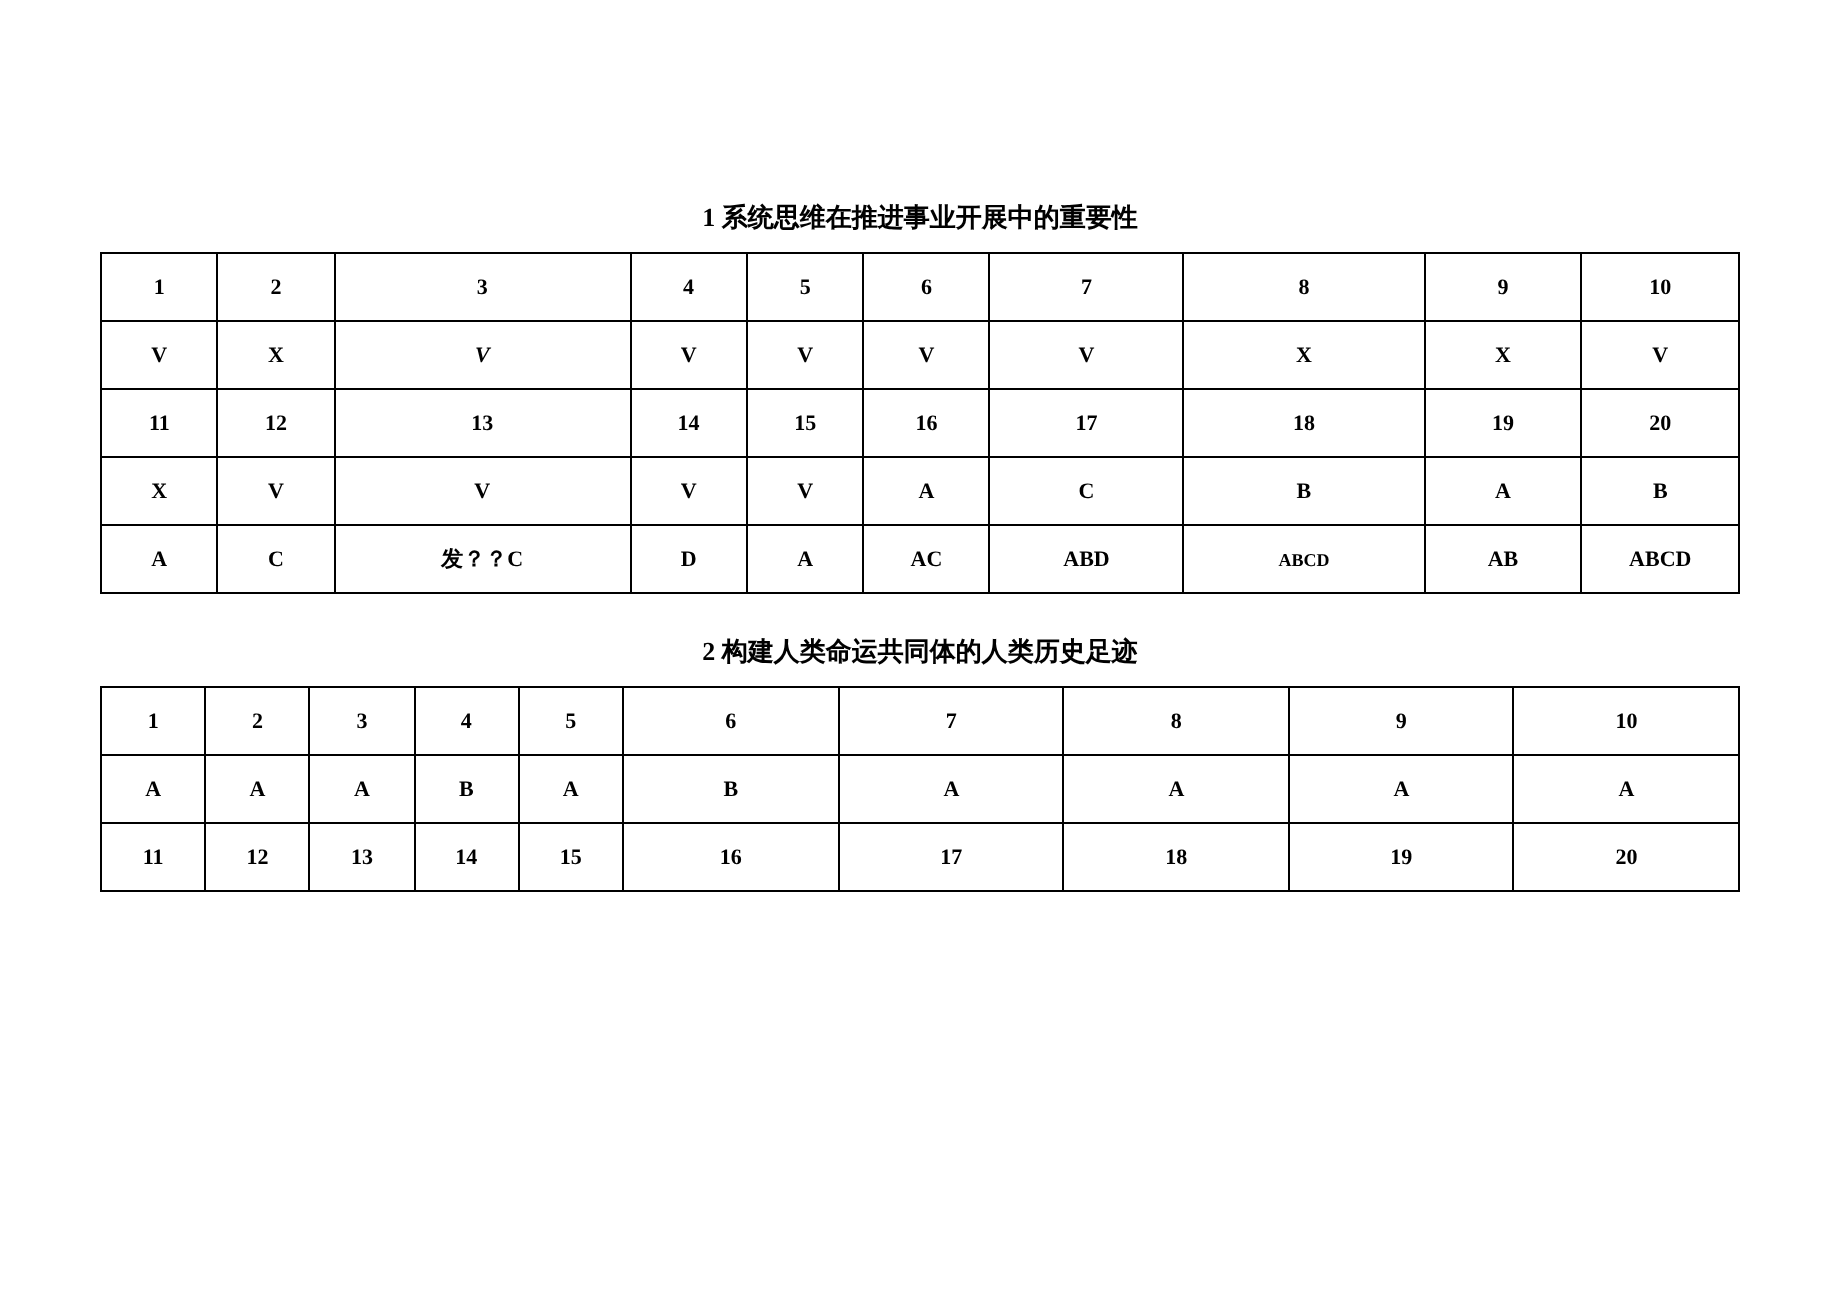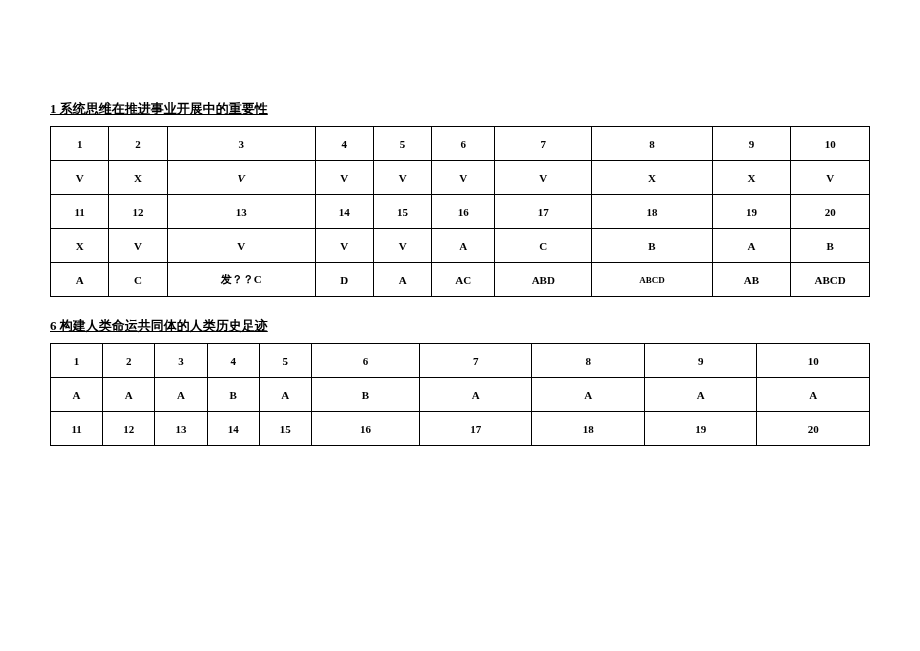--- a/index.html
+++ b/index.html
@@ -6,24 +6,24 @@
     body {
       width: 920px;
       height: 651px;
       background: #fff;
       font-family: "SimSun", serif;
       font-size: 12px;
       color: #000;
       padding: 100px 50px 0 50px;
     }
     .title {
+      text-align: center;
       font-weight: bold;
       font-size: 13px;
       margin-bottom: 8px;
-      text-decoration: underline;
     }
     table {
       border-collapse: collapse;
       width: 100%;
       margin-bottom: 20px;
     }
     td {
       border: 1px solid #000;
       text-align: center;
       vertical-align: middle;
@@ -116,21 +116,21 @@
     <td>A</td>
     <td>AC</td>
     <td>ABD</td>
     <td class="sm">ABCD</td>
     <td>AB</td>
     <td>ABCD</td>
   </tr>
 </tbody>
   </table>
 
-<div class="title">6 构建人类命运共同体的人类历史足迹</div>
+<div class="title">2 构建人类命运共同体的人类历史足迹</div>
 <table class="t2">
   <tbody>
       <tr>
     <td class="c0">1</td>
     <td class="c1">2</td>
     <td class="c2">3</td>
     <td class="c3">4</td>
     <td class="c4">5</td>
     <td class="c5">6</td>
     <td class="c6">7</td>

